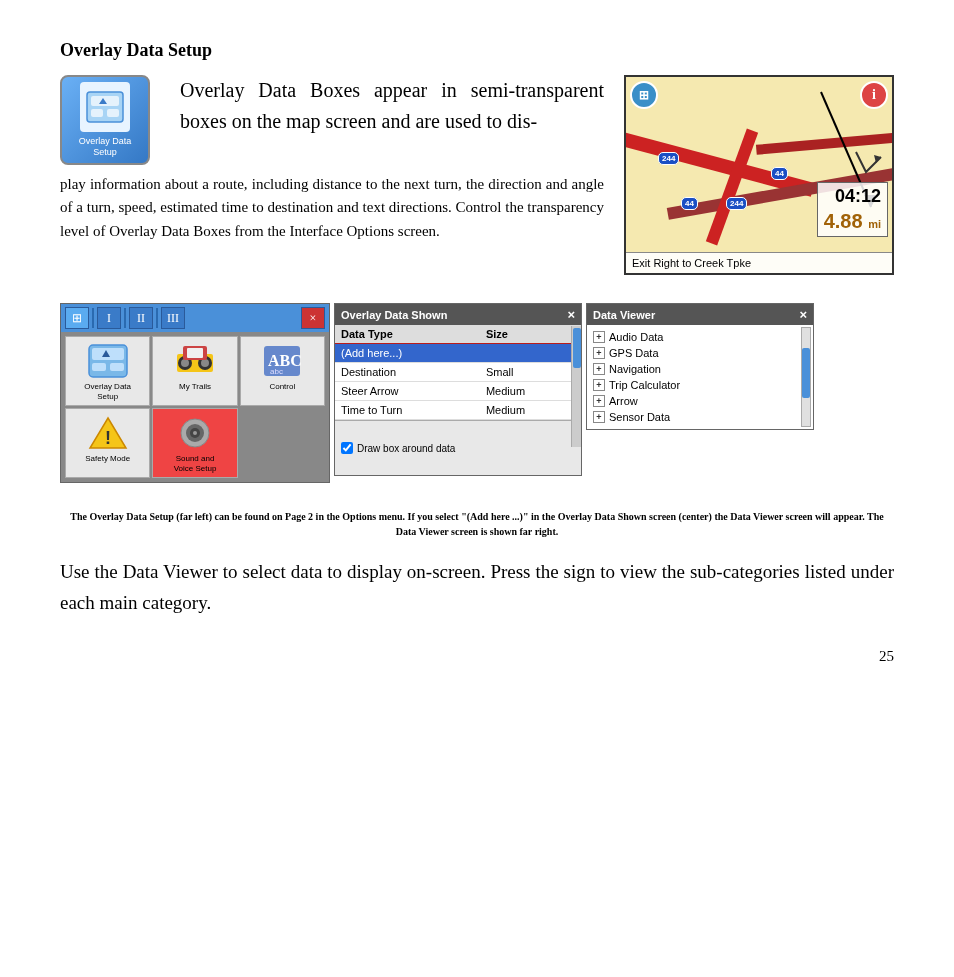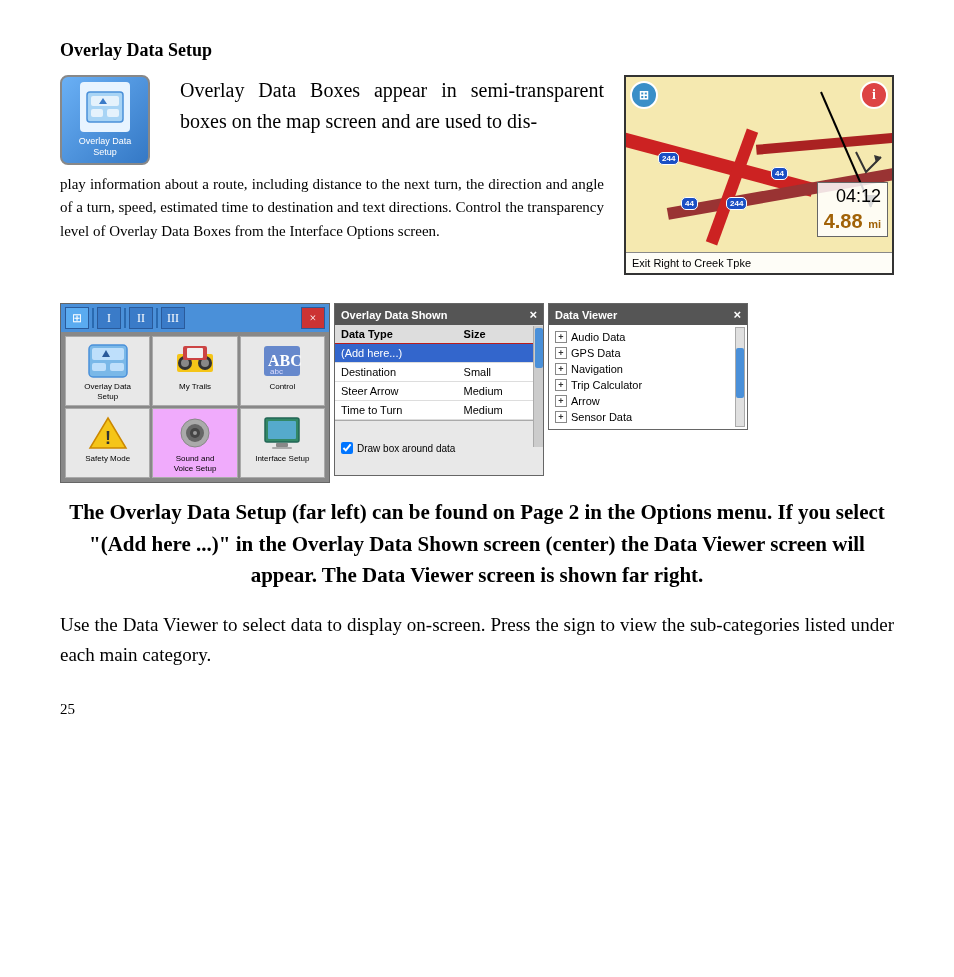--- a/index.html
+++ b/index.html
@@ -108,21 +108,21 @@
       right: 4px;
       background: rgba(255,255,255,0.85);
       border: 1px solid #666;
       padding: 2px 6px;
       font-size: 13px;
       font-family: Arial, sans-serif;
       font-weight: bold;
       text-align: right;
       line-height: 1.3;
     }
-    .map-time { font-size: 18px; font-weight: normal; color: #000; }
+    .map-time { font-size: 18px; font-weight: bold; color: #000; }
     .map-dist { font-size: 20px; font-weight: bold; color: #a16207; }
 
     .map-direction-box {
       position: absolute;
       bottom: 0;
       left: 0;
       right: 0;
       background: rgba(255,255,255,0.9);
       border-top: 1px solid #888;
       font-size: 11px;
@@ -252,26 +252,26 @@
     .ss-option-icon {
       width: 40px;
       height: 36px;
       margin-bottom: 3px;
       display: flex;
       align-items: center;
       justify-content: center;
       font-size: 22px;
     }
     .ss-option-item.highlighted {
-      background: #f0abfc;
+      background: #ef4444;
     }
 
     
     .ss-overlay {
-      width: 210px;
+      width: 248px;
     }
     .ss-panel-header {
       background: #555;
       color: #fff;
       font-family: Arial, sans-serif;
       font-size: 11px;
       padding: 3px 6px;
       display: flex;
       justify-content: space-between;
       align-items: center;
@@ -331,21 +331,21 @@
       border-radius: 2px;
       margin: 0 auto;
       margin-top: 2px;
     }
     .ss-overlay-inner {
       position: relative;
     }
 
     
     .ss-viewer {
-      width: 200px;
+      width: 228px;
     }
     .ss-viewer-header {
       background: #555;
       color: #fff;
       font-family: Arial, sans-serif;
       font-size: 11px;
       padding: 3px 6px;
       display: flex;
       justify-content: space-between;
       align-items: center;
@@ -391,38 +391,38 @@
       background: #4a90d9;
       border-radius: 2px;
       position: absolute;
       top: 20px;
       left: 0;
     }
 
     
     .caption {
       text-align: center;
-      font-size: 21px;
+      font-size: 10px;
       font-weight: bold;
       line-height: 1.5;
-      margin: 14px auto 18px auto;
+      margin: 26px auto 18px auto;
       max-width: 820px;
     }
 
     
     .body-text {
       font-size: 19px;
       line-height: 1.6;
       text-align: justify;
       margin-bottom: 20px;
     }
 
     
     .page-number {
-      text-align: left;
+      text-align: right;
       font-size: 15px;
       margin-top: 30px;
     }
 
     .clearfix::after {
       content: '';
       display: table;
       clear: both;
     }
 
@@ -578,31 +578,20 @@
           <svg width="40" height="34" viewBox="0 0 40 34">
             <circle cx="20" cy="17" r="14" fill="#aaa" stroke="#888" stroke-width="1"></circle>
             <circle cx="20" cy="17" r="9" fill="#666"></circle>
             <circle cx="20" cy="17" r="5" fill="#444"></circle>
             <circle cx="20" cy="17" r="2" fill="#999"></circle>
           </svg>
         </div>
         <span>Sound and<br>Voice Setup</span>
       </div>
 
-      <div class="ss-option-item">
-        <div class="ss-option-icon">
-          <svg width="40" height="34" viewBox="0 0 40 34">
-            <rect x="3" y="2" width="34" height="24" rx="2" fill="#338866" stroke="#226655" stroke-width="1.5"></rect>
-            <rect x="6" y="5" width="28" height="18" rx="1" fill="#55aacc"></rect>
-            <rect x="14" y="27" width="12" height="4" rx="1" fill="#888"></rect>
-            <rect x="10" y="31" width="20" height="2" rx="1" fill="#aaa"></rect>
-          </svg>
-        </div>
-        <span>Interface Setup</span>
-      </div>
     </div>
   </div>
 
   <div class="screenshot ss-overlay">
     <div class="ss-overlay-inner">
       <div class="ss-panel-header">
         <span>Overlay Data Shown</span>
         <span class="ss-panel-close">×</span>
       </div>
       <table class="ss-panel-table">

